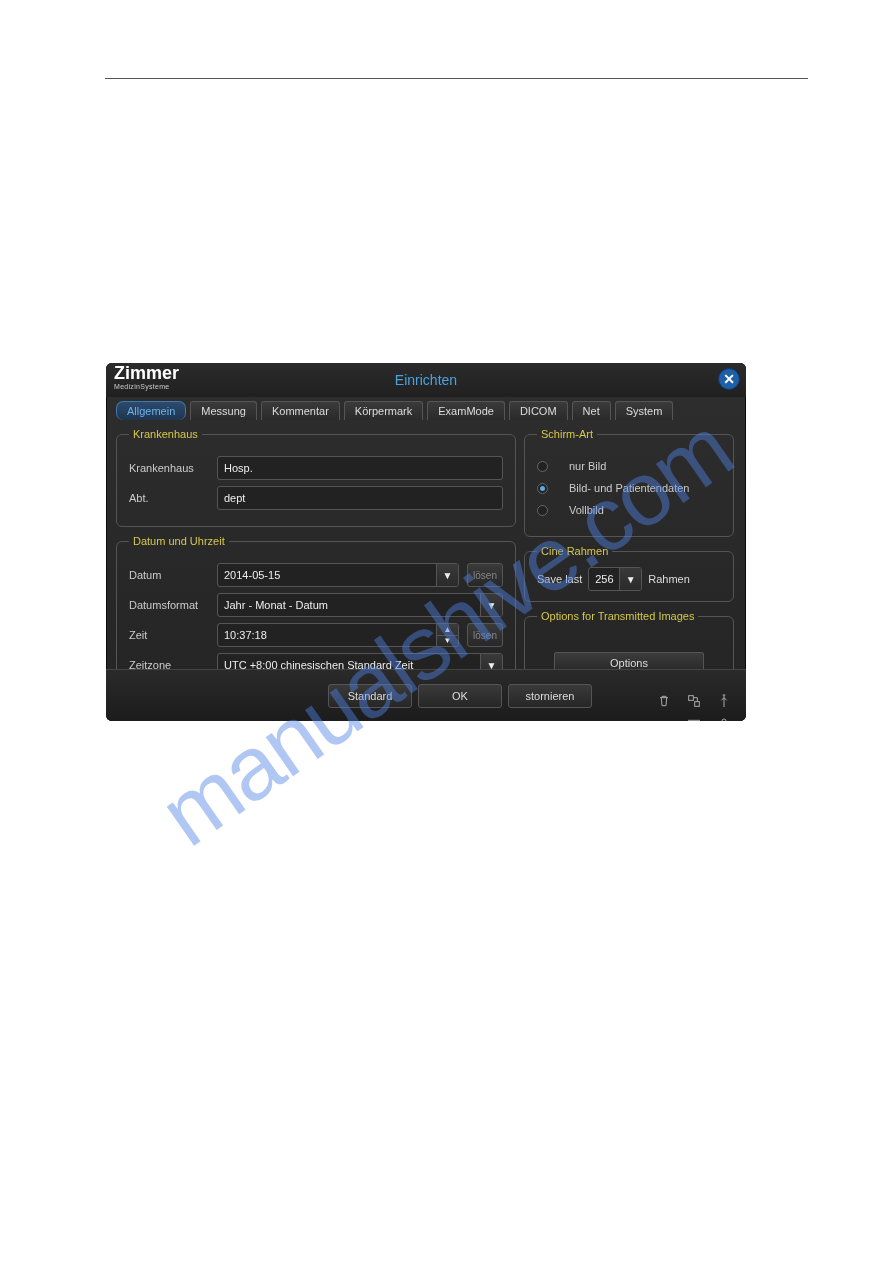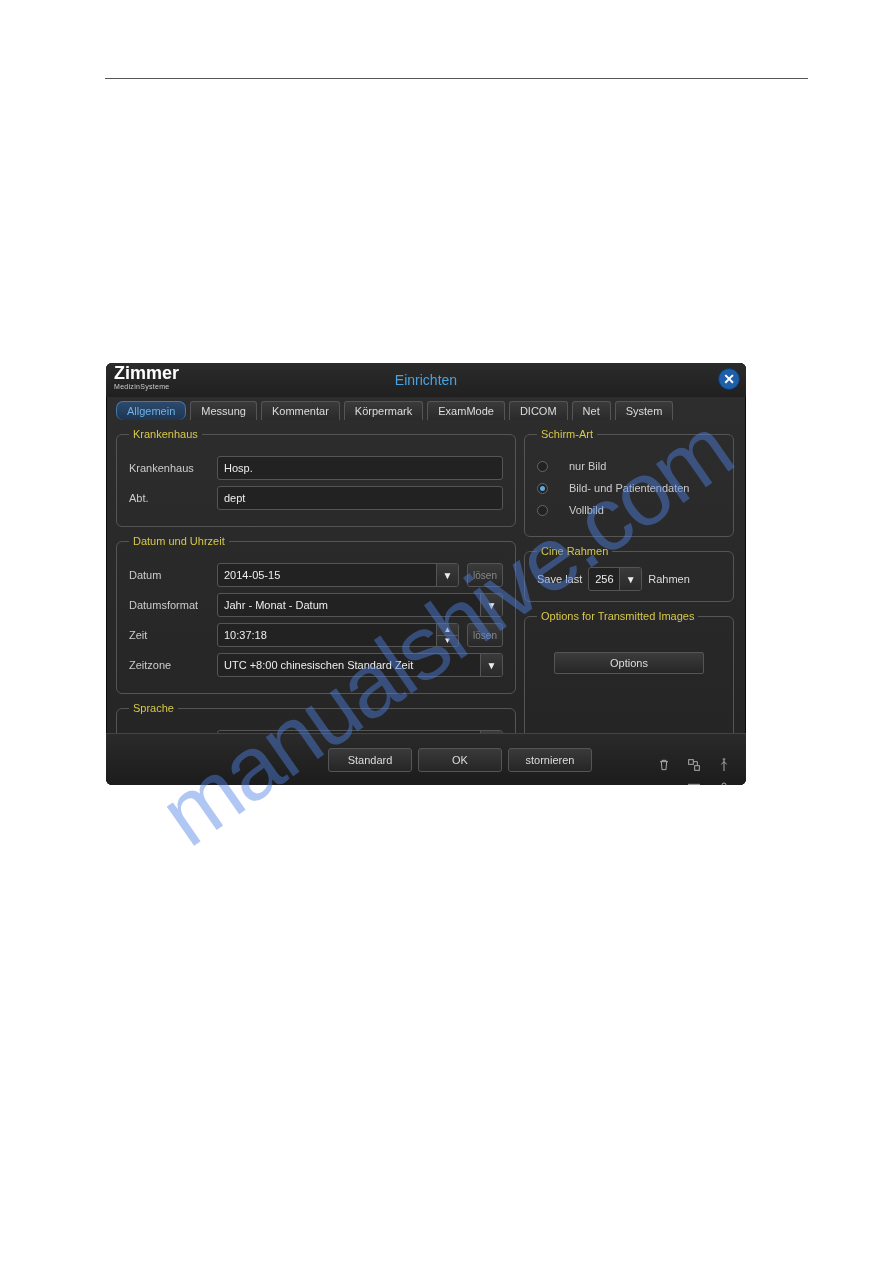--- a/index.html
+++ b/index.html
@@ -31,21 +31,21 @@
     letter-spacing: -2px;
     pointer-events: none;
     z-index: 500;
     white-space: nowrap;
   }
   .app {
     position: absolute;
     left: 106px;
     top: 363px;
     width: 640px;
-    height: 422px;
+    height: 358px;
     background: linear-gradient(#2e2e2e, #242424);
     border-radius: 6px;
     overflow: hidden;
     box-shadow: 0 0 0 1px #0a0a0a inset;
   }
   .titlebar {
     height: 34px;
     display: flex;
     align-items: center;
     padding: 0 8px;

